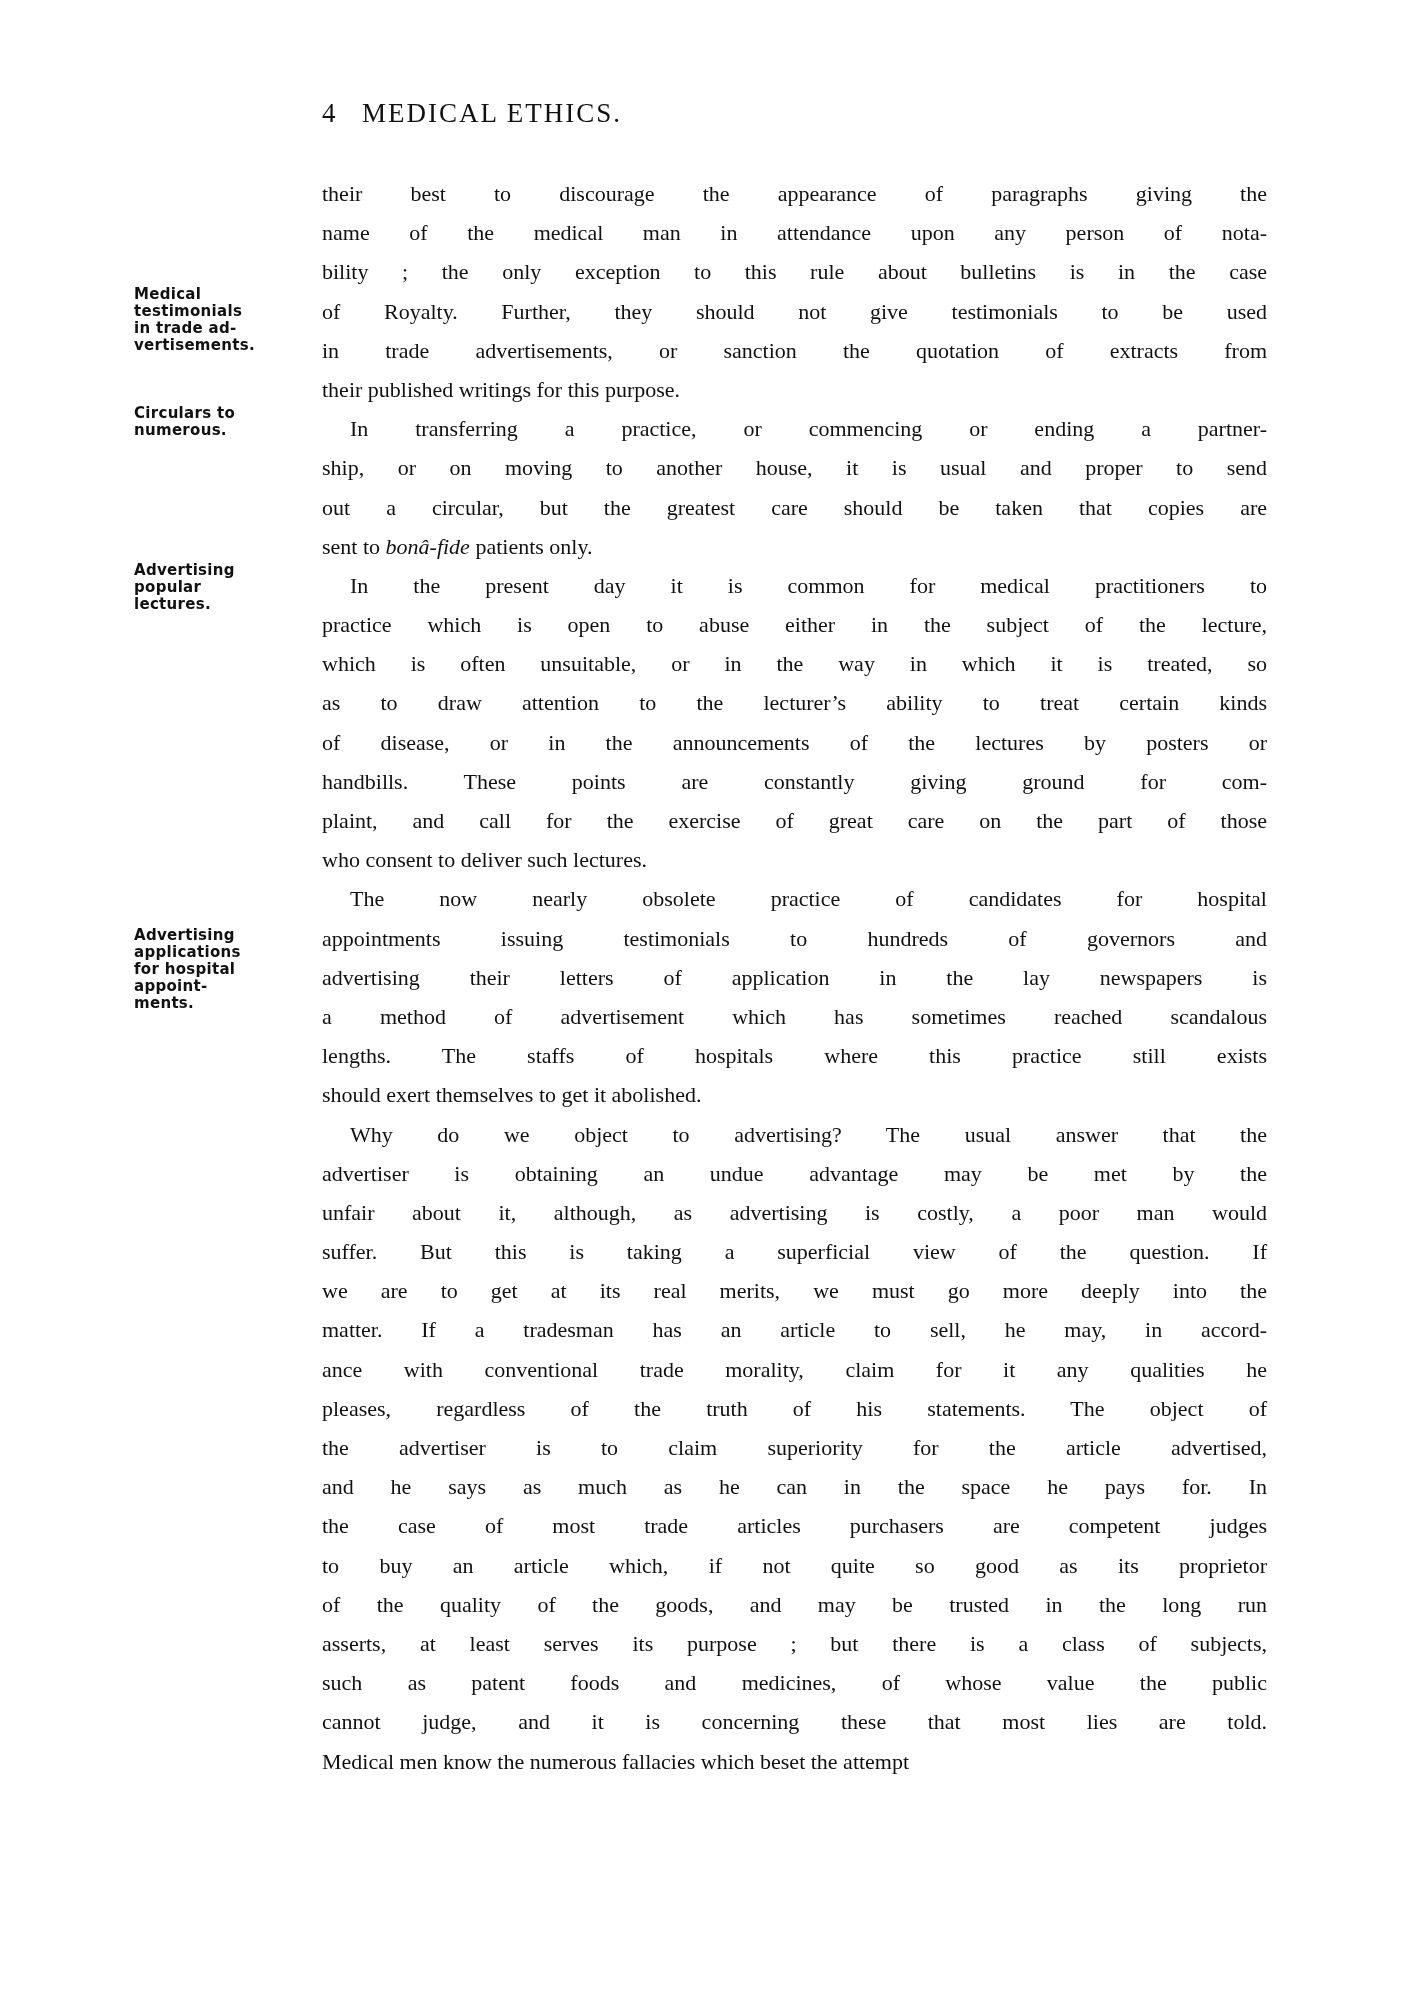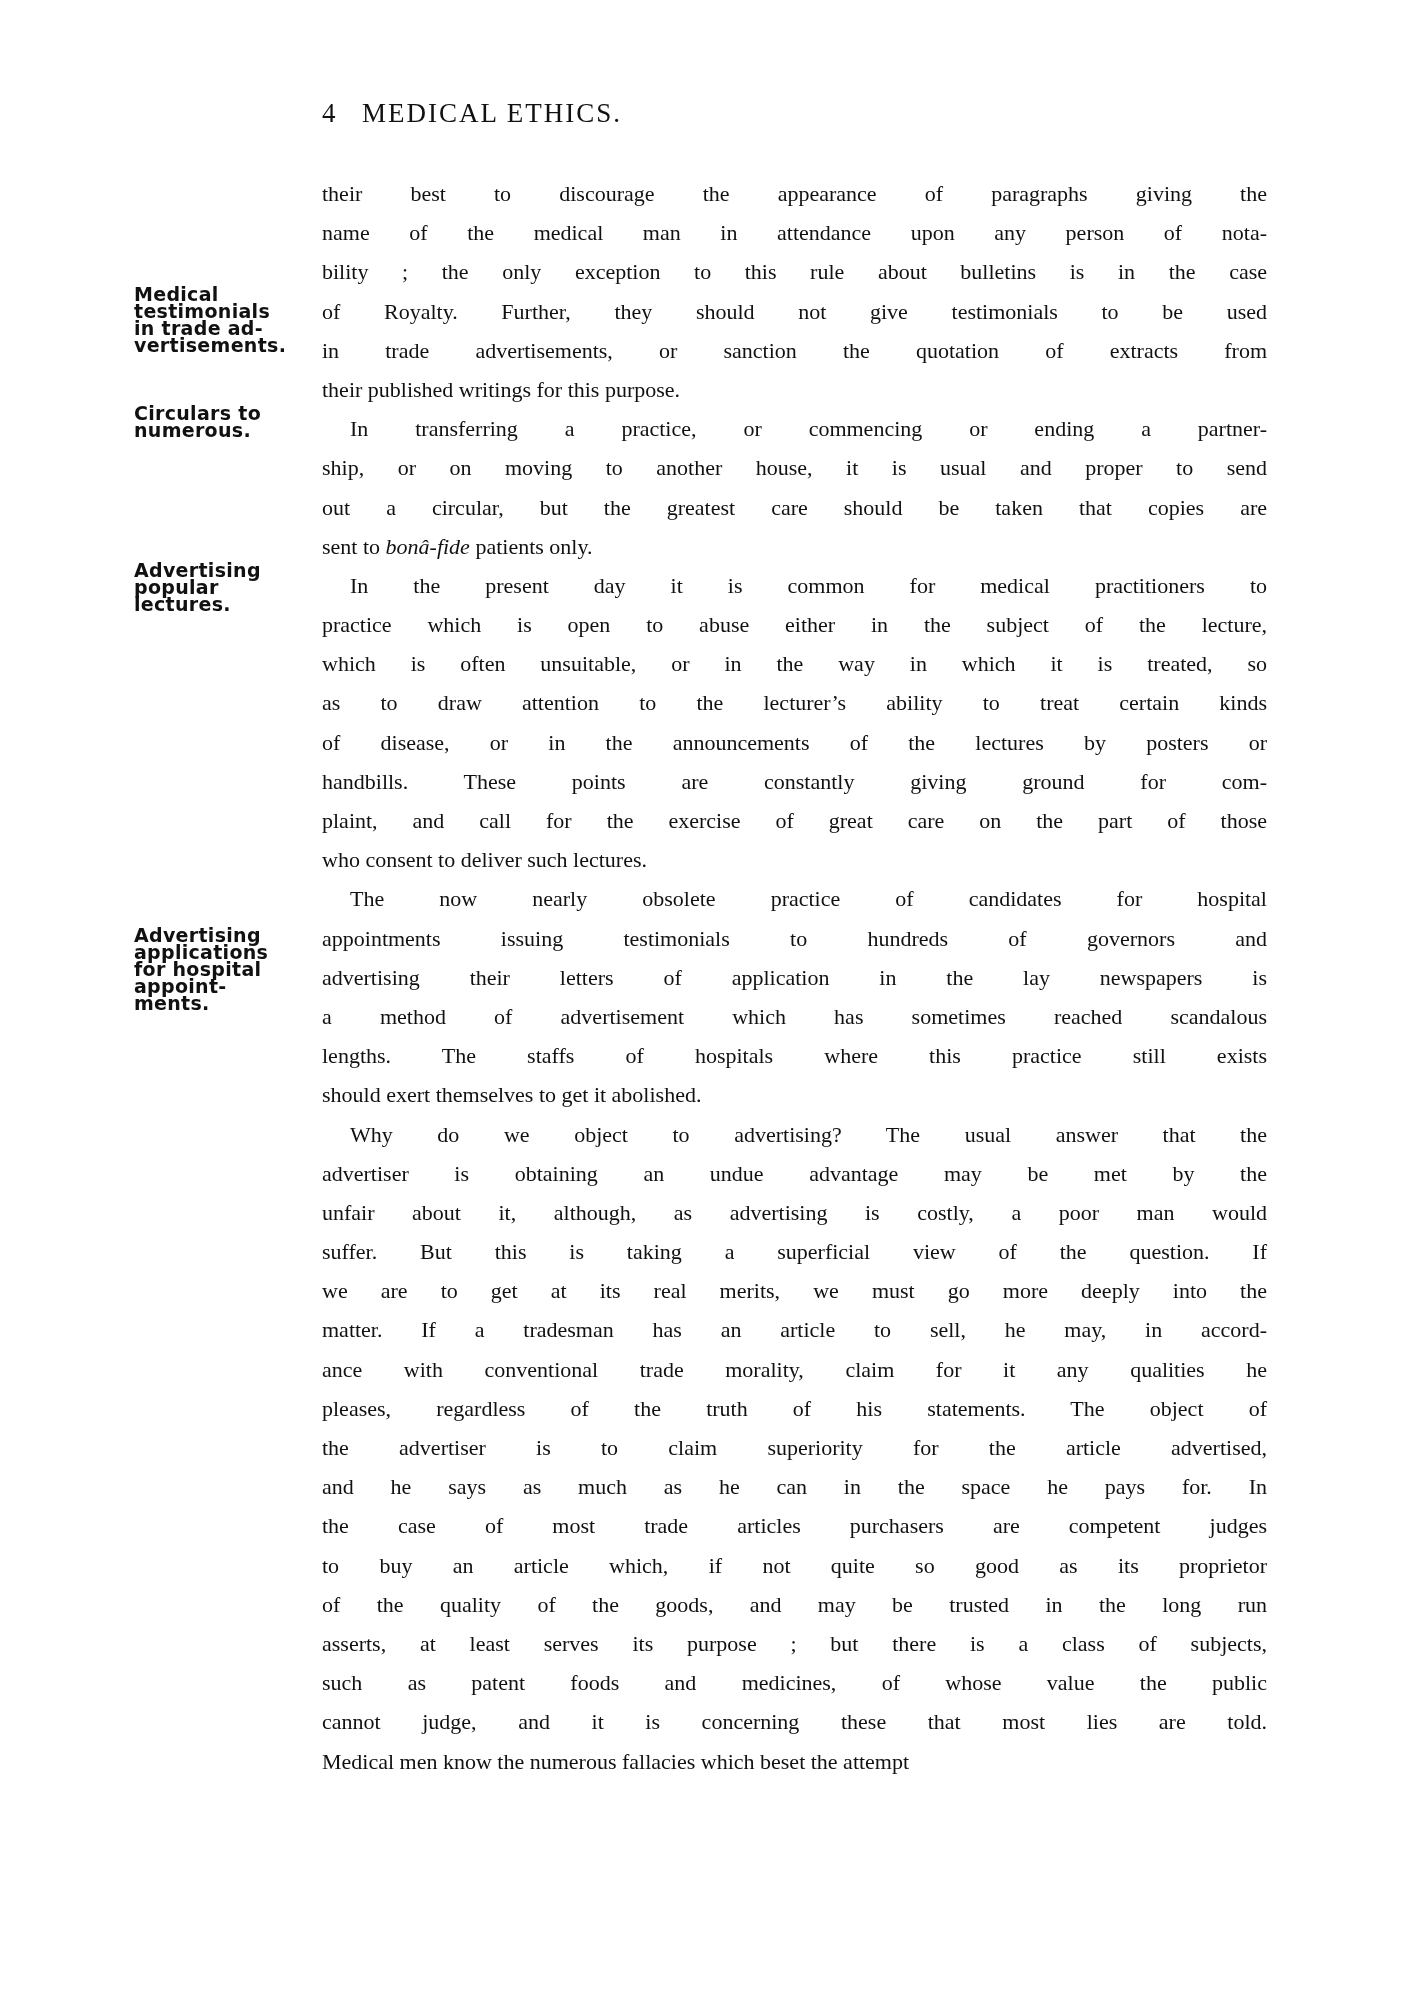--- a/index.html
+++ b/index.html
@@ -8,21 +8,21 @@
   .running-head { position: absolute; top: 98px; left: 322px; width: 948px; height: 40px;
     font-family: "Liberation Serif", "DejaVu Serif", serif; font-size: 27px; }
   .page-number { position: absolute; left: 0; top: 0; }
   .running-title { position: absolute; left: 0; right: 0; top: 0; text-align: left; letter-spacing: 2px; padding-left: 40px; }
   .body-text { position: absolute; left: 322px; top: 160px; width: 945px;
     font-family: "Liberation Serif", "DejaVu Serif", serif; font-size: 22px; line-height: 39.2px; margin-top: 14px; }
   .line { display: block; height: 39.2px; white-space: nowrap; text-align: justify; text-align-last: justify; }
   .line.last { text-align-last: left; }
   .line.indent { padding-left: 28px; }
   .sidenote { position: absolute; left: 134px; width: 180px;
-    font-family: "DejaVu Sans", sans-serif; font-weight: bold; font-size: 19px; line-height: 17px; letter-spacing: 0.3px; }
+    font-family: "DejaVu Sans", sans-serif; font-weight: bold; font-size: 15px; line-height: 17px; letter-spacing: 0.3px; }
   .sidenote span { display: block; white-space: nowrap; }
   em { font-style: italic; }
 </style>
 </head>
 <body>
 
 <div class="page">
   <div class="running-head">
     <span class="page-number">4</span>
     <span class="running-title">MEDICAL ETHICS.</span>

